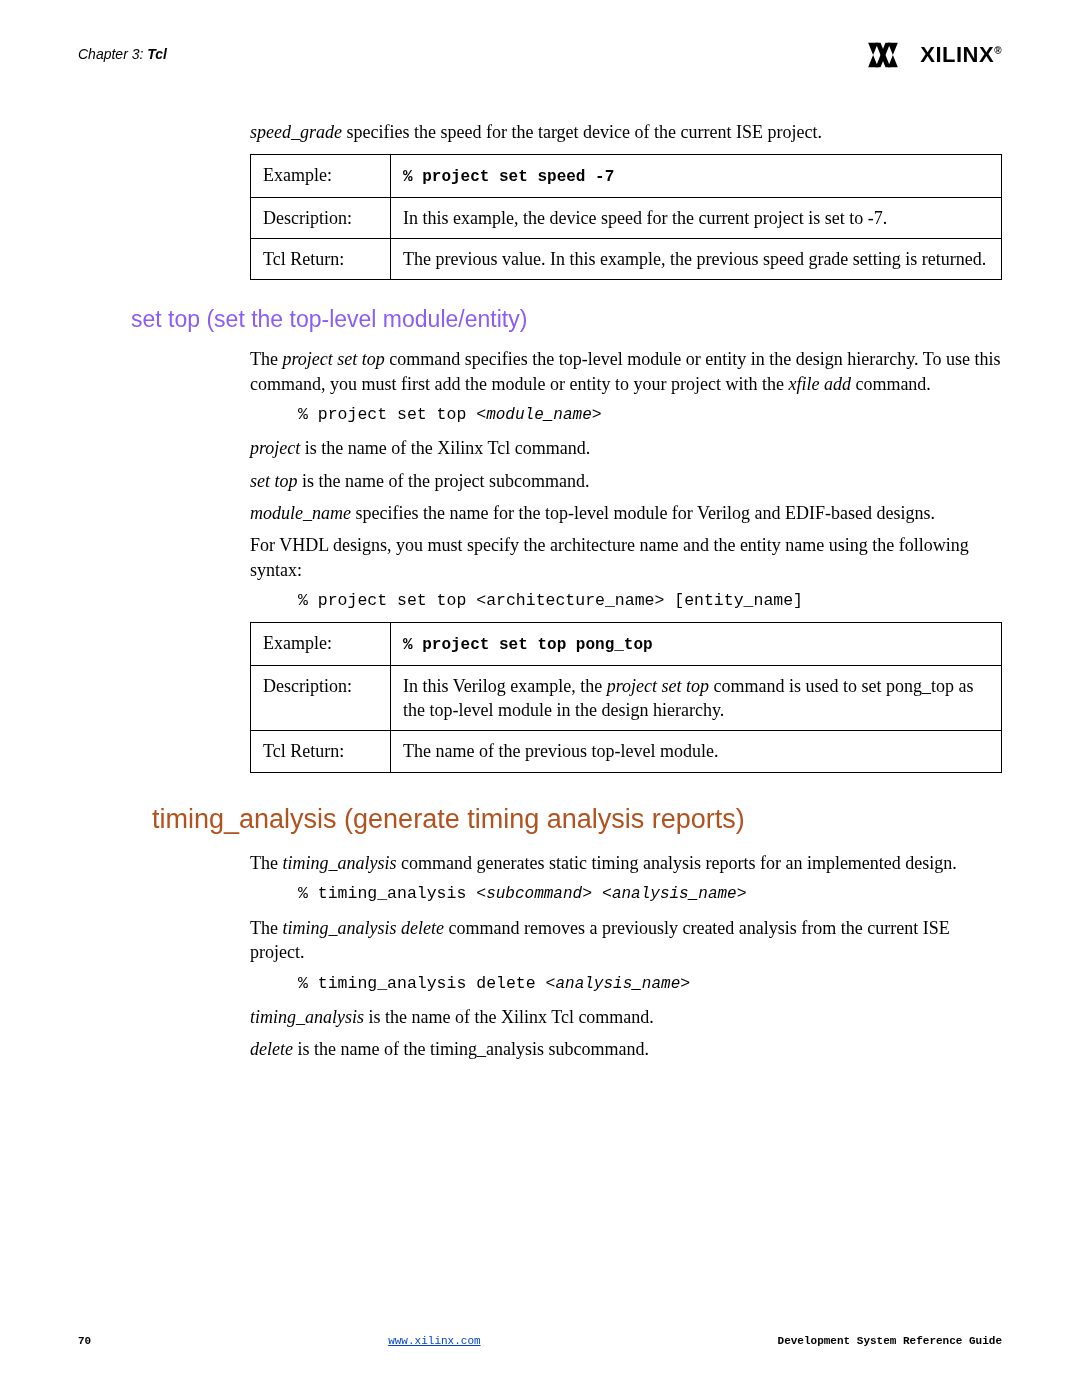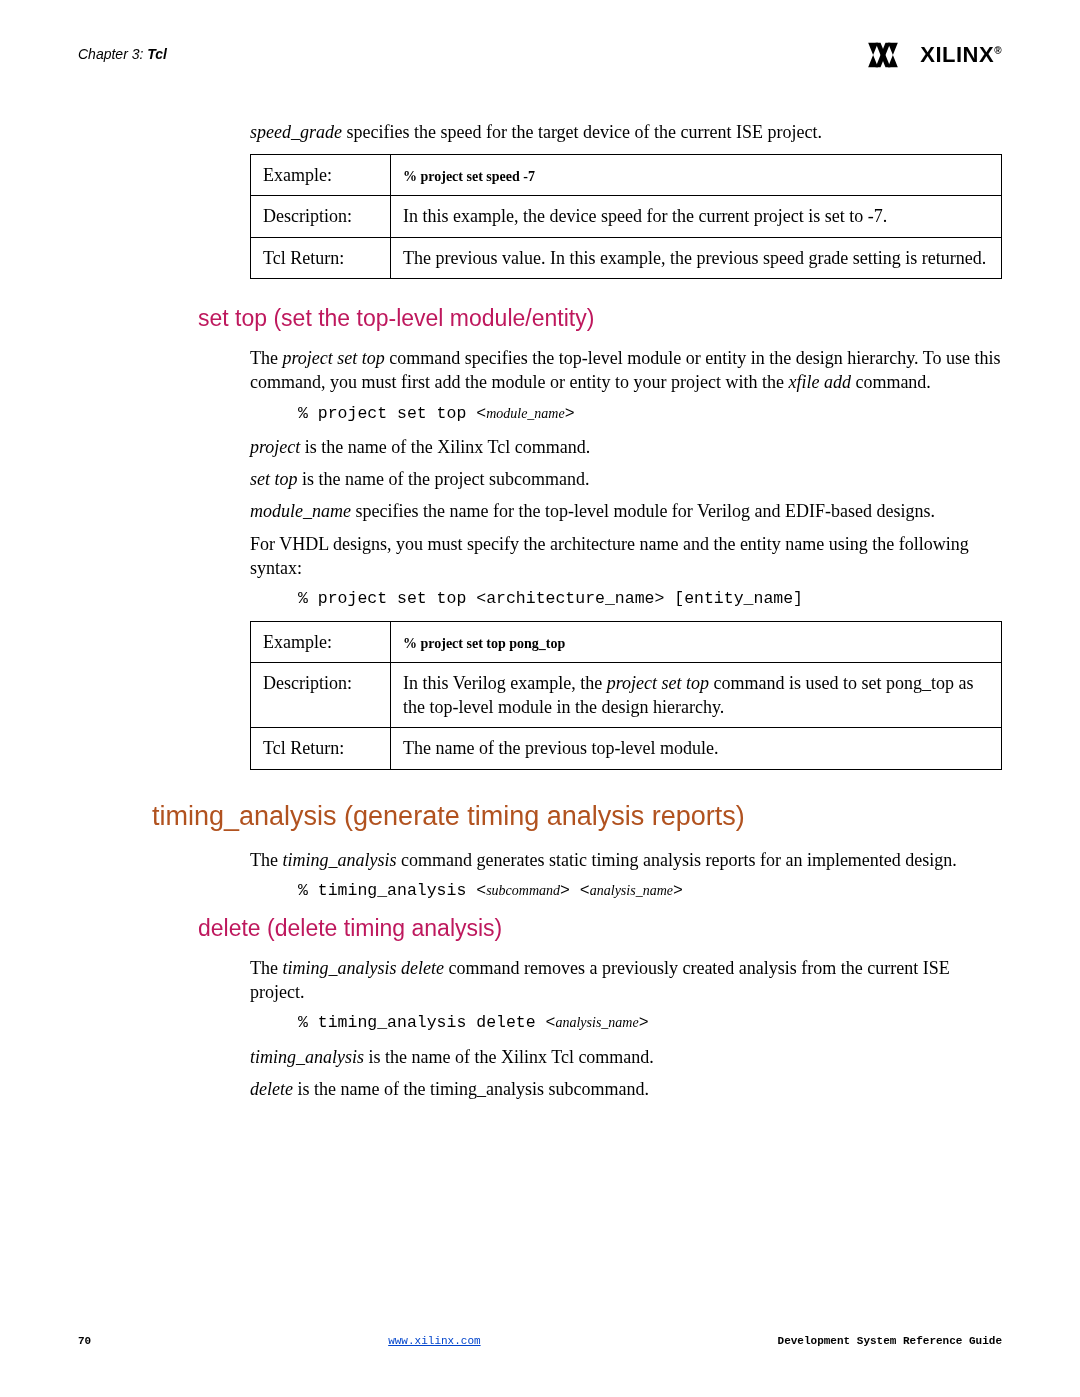--- a/index.html
+++ b/index.html
@@ -64,33 +64,33 @@
     margin-bottom: 24px;
     font-size: 18px;
     padding-left: 31px;
   }
   table.cmd td {
     border: 1px solid #000;
     padding: 8px 12px;
     vertical-align: top;
   }
   table.cmd td.label { width: 140px; }
-  .mono { font-family: Liberation Serif, serif; font-size: 14px; }
+  .mono { font-family: Liberation Mono, monospace; font-size: 16px; }
   .mono.bold { font-weight: 700; }
   .mono.italic { font-style: italic; }
   .italic { font-style: italic; }
 
   h2.subhead {
     font-family: Arial, Helvetica, sans-serif;
     font-weight: 400;
     font-size: 23px;
-    margin-left: 120px;
+    margin-left: 53px;
     margin-bottom: 12px;
     margin-top: 8px;
-    color: #be185d;
+    color: #8b5cf6;
   }
   h1.section {
     font-family: Arial, Helvetica, sans-serif;
     font-weight: 400;
     font-size: 27px;
     margin-left: 74px;
     margin-top: 28px;
     margin-bottom: 14px;
     color: #b1521f;
   }
@@ -204,21 +204,20 @@
   </div>
 
   <h1 class="section">timing_analysis (generate timing analysis reports)</h1>
   <div class="content">
     <p class="body">
       <span>The </span><span class="italic">timing_analysis</span><span> command generates static timing analysis reports for an implemented design.</span>
     </p>
     <pre class="code"><span>% timing_analysis &lt;</span><span class="mono italic">subcommand</span><span>&gt; &lt;</span><span class="mono italic">analysis_name</span><span>&gt;</span></pre>
   </div>
 
-  <h2 class="subhead">delete (delete timing analysis)</h2>
   <div class="content">
     <p class="body">
       <span>The </span><span class="italic">timing_analysis delete</span><span> command removes a previously created analysis from the current ISE project.</span>
     </p>
     <pre class="code"><span>% timing_analysis delete &lt;</span><span class="mono italic">analysis_name</span><span>&gt;</span></pre>
     <p class="body">
       <span class="italic">timing_analysis</span><span> is the name of the Xilinx Tcl command.</span>
     </p>
     <p class="body">
       <span class="italic">delete</span><span> is the name of the timing_analysis subcommand.</span>

